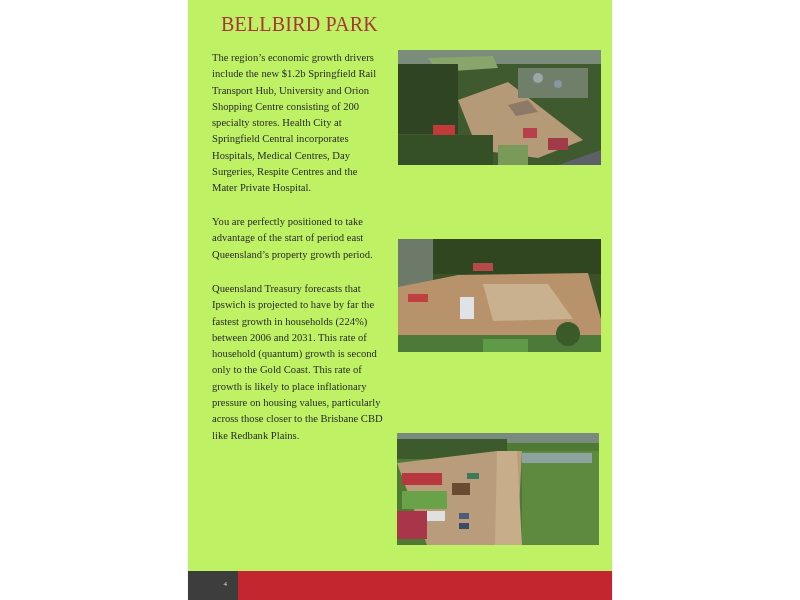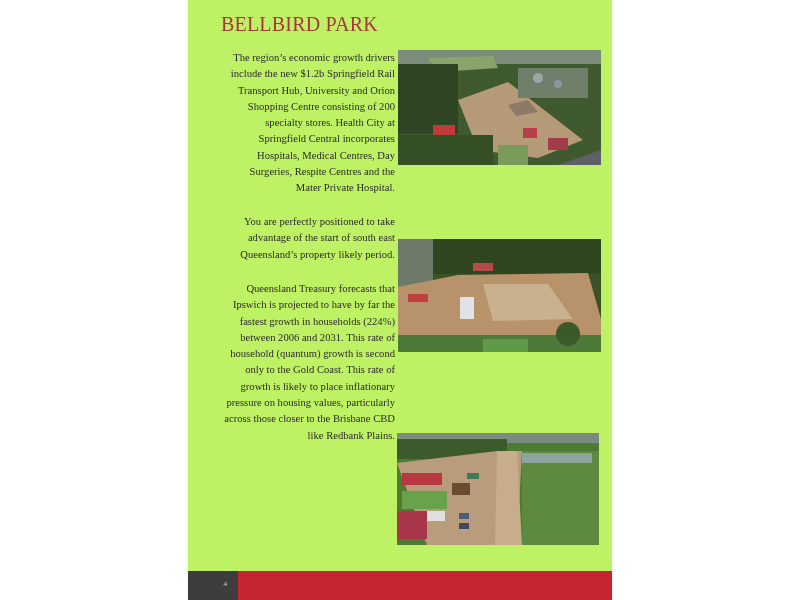--- a/index.html
+++ b/index.html
@@ -11,22 +11,22 @@
     position: absolute; left: 188px; top: 0; width: 424px; height: 600px;
     background: #bef264;
     box-shadow: -1px 0 0 #f4f4f4, 1px 0 0 #f4f4f4;
   }
   .title {
     position: absolute; left: 33px; top: 13px; margin: 0;
     font-size: 20px; font-weight: normal; letter-spacing: 0.2px;
     color: #a8363d; white-space: nowrap;
   }
   .para {
-    position: absolute; left: 35px; width: 172px; margin: 0;
-    font-size: 10.6px; line-height: 16.3px; color: #2a2a2a; text-align: right;
+    position: absolute; left: 24px; width: 172px; margin: 0;
+    font-size: 10.6px; line-height: 16.3px; color: #2a2a2a;
   }
   .p1 { top: 50px; }
   .p2 { top: 214px; }
   .p3 { top: 281px; }
   .p4 { top: 463px; }
   .photo {
     position: absolute; overflow: hidden;
   }
   .ph1 { left: 210px; top: 50px; width: 203px; height: 115px; }
   .ph2 { left: 210px; top: 239px; width: 203px; height: 113px; }
@@ -42,21 +42,21 @@
     background: #c4262f;
   }
 </style>
 </head>
 <body>
 
 <div class="page">
   <h1 class="title">BELLBIRD PARK</h1>
 
   <p class="para p1">The region’s economic growth drivers include the new $1.2b Springfield Rail Transport Hub, University and Orion Shopping Centre consisting of 200 specialty stores. Health City at Springfield Central incorporates Hospitals, Medical Centres, Day Surgeries, Respite Centres and the Mater Private Hospital.</p>
-  <p class="para p2">You are perfectly positioned to take advantage of the start of south east Queensland’s property likely period.</p>
+  <p class="para p2">You are perfectly positioned to take advantage of the start of period east Queensland’s property growth period.</p>
   <p class="para p3">Queensland Treasury forecasts that Ipswich is projected to have by far the fastest growth in households (224%) between 2006 and 2031. This rate of household (quantum) growth is second only to the Gold Coast. This rate of growth is likely to place inflationary pressure on housing values, particularly across those closer to the Brisbane CBD like Redbank Plains.</p>
 
   <div class="photo ph1">
     <svg viewBox="0 0 203 115" preserveAspectRatio="none">
       <rect width="203" height="115" fill="#3f5a2e"></rect>
       <rect x="0" y="0" width="203" height="14" fill="#7b8c7a"></rect>
       <path d="M30 8 L95 6 L100 18 L40 22 Z" fill="#8aa56b"></path>
       <rect x="0" y="14" width="60" height="70" fill="#2e4422"></rect>
       <path d="M60 50 L110 32 L185 90 L140 108 L80 100 Z" fill="#b59a78"></path>
       <path d="M110 55 L130 50 L140 62 L118 66 Z" fill="#8d7a66"></path>

